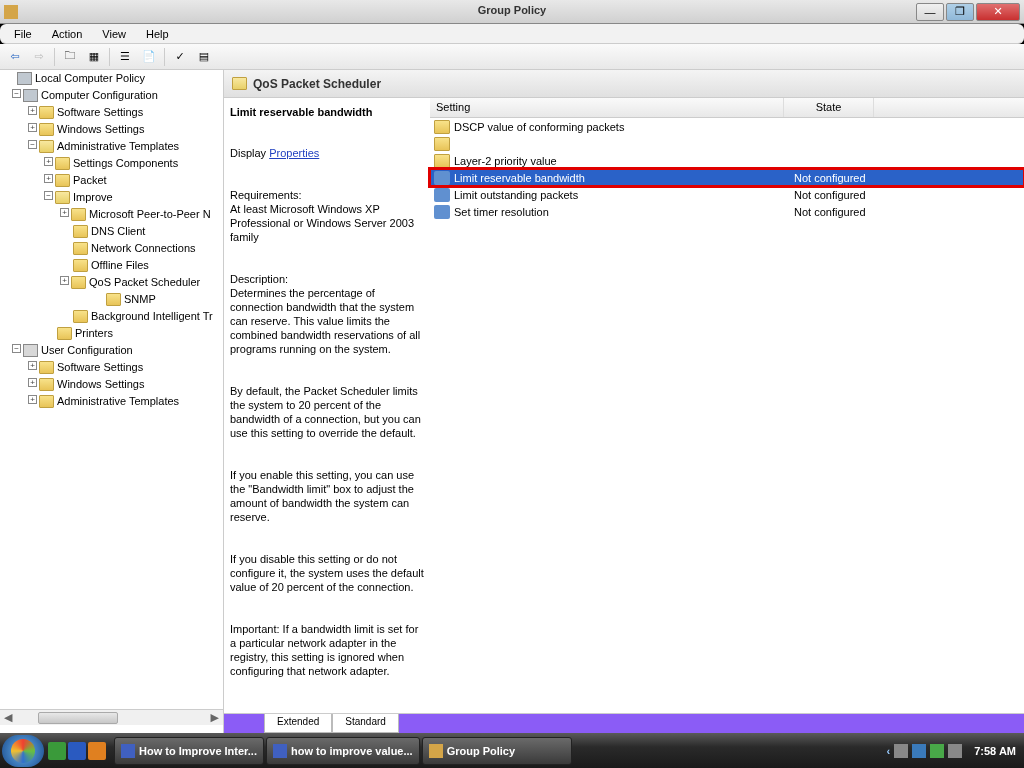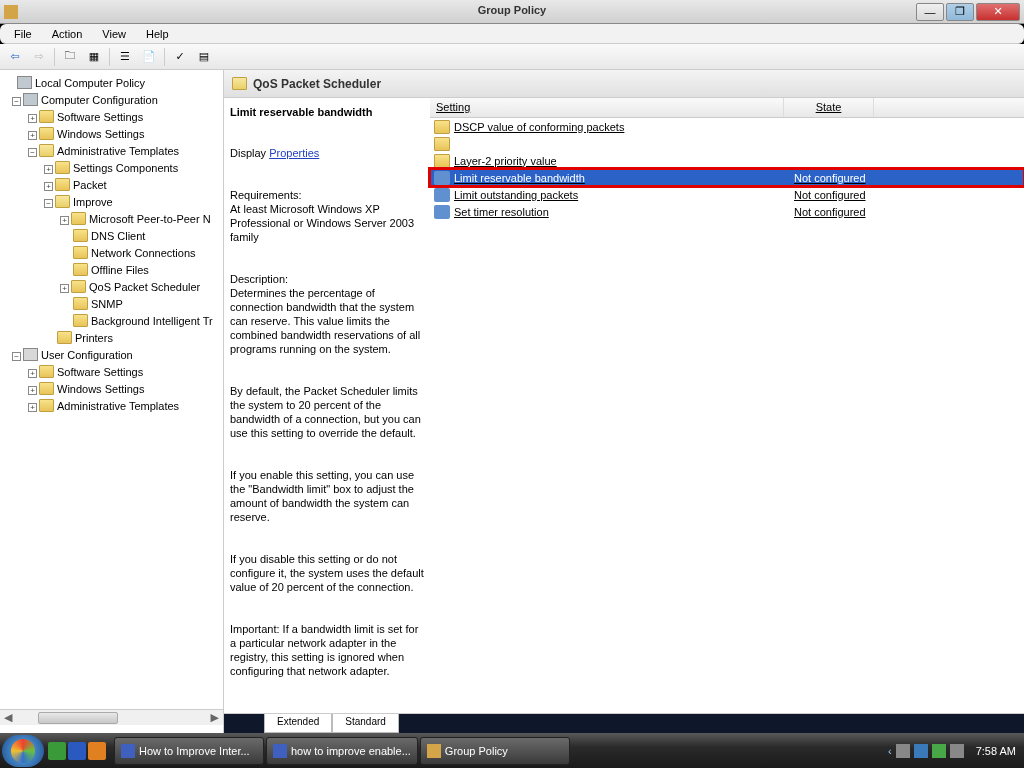--- a/index.html
+++ b/index.html
@@ -16,21 +16,21 @@
 .menubar { height: 20px; background: #f2f2f2; display: flex; align-items: center; padding: 0 4px; border-bottom: 1px solid #ccc; border-radius: 6px; }
 .menubar span { padding: 2px 10px; }
 
 .toolbar { height: 26px; background: linear-gradient(#fafafa,#e8e8e8); display: flex; align-items: center; padding: 0 4px; gap: 2px; border-bottom: 1px solid #ccc; }
 .tbtn { width: 22px; height: 22px; display: flex; align-items: center; justify-content: center; }
 .tsep { width: 1px; height: 18px; background: #ccc; margin: 0 2px; }
 
 .main { display: flex; height: 663px; background: #fff; }
 .tree { width: 224px; border-right: 1px solid #ccc; overflow: hidden; background: #fff; }
 .treebody { padding: 2px 0; overflow-x: hidden; height: 639px;}
-.node { display: flex; align-items: flex-end; height: 17px; white-space: nowrap; cursor: default; }
+.node { display: flex; align-items: flex-start; height: 17px; white-space: nowrap; cursor: default; }
 .exp { width: 9px; height: 9px; border: 1px solid #888; display: flex; align-items: center; justify-content: center; font-size: 8px; line-height: 8px; margin-right: 2px; color: #444; background: #fff; }
 .nexp { width: 11px; margin-right: 2px; }
 .ficon { width: 15px; height: 13px; margin-right: 3px; flex-shrink: 0; }
 .folder { background: linear-gradient(#f8e28a,#e8c458); border: 1px solid #c0a040; border-radius: 1px; }
 .folder.open { background: linear-gradient(#f8e8a0,#e8d068); }
 .comp { background: #c0c8d0; border: 1px solid #888; }
 .usr { background: #d8d8d8; border: 1px solid #888; }
 .treescroll { height: 16px; background: #f0f0f0; border-top: 1px solid #ccc; display: flex; align-items: center; position: relative; }
 .treescroll .thumb { width: 80px; height: 12px; background: linear-gradient(#e8e8e8,#c8c8c8); border: 1px solid #aaa; border-radius: 2px; position: absolute; left: 38px; }
 
@@ -38,40 +38,40 @@
 .chead { height: 28px; background: linear-gradient(#f4f4f4,#e0e0e0); display: flex; align-items: center; padding: 0 8px; border-bottom: 1px solid #ccc; }
 .chead .ficon { margin-right: 6px; }
 .chead .t { font-weight: bold; font-size: 12px; color: #333; }
 
 .cbody { flex: 1; display: flex; }
 .desc { width: 206px; padding: 8px 4px 8px 6px; }
 .desc .dt { font-weight: bold; font-size: 11px; margin-bottom: 8px; }
 .desc .lnk { color: #2040c0; text-decoration: underline; }
 .desc p { margin-bottom: 10px; line-height: 14px; margin-top: 28px; }
 
-.list { flex: 1; text-decoration: underline; }
+.list { flex: 1; }
 .listhead { display: flex; height: 20px; background: linear-gradient(#fafafa,#e8e8e8); border-bottom: 1px solid #ccc; }
 .col { padding: 3px 6px; border-right: 1px solid #ddd; }
 .col.c1 { width: 354px; }
 .col.c2 { width: 90px; text-align: center; }
 .listbody { }
 .row { display: flex; align-items: center; height: 17px; }
 .row .ic { width: 16px; height: 14px; margin: 0 4px; flex-shrink: 0; }
 .row .fld { background: linear-gradient(#f8e28a,#e8c458); border: 1px solid #c0a040; border-radius: 1px; }
 .row .cfg { background: #6090d0; border-radius: 2px; }
 .row .c1 { width: 334px; padding-left: 0; border: none; }
 .row .c2 { border: none; text-align: left; padding-left: 6px; }
 .row.sel { background: #2a62c8; color: #fff; }
 .row.hl { outline: 3px solid #e00000; outline-offset: -1px; }
 
-.tabbar { height: 20px; background: #0f172a; border-top: 1px solid #ccc; padding-left: 40px; display: flex; }
+.tabbar { height: 20px; background: #8b5cf6; border-top: 1px solid #ccc; padding-left: 40px; display: flex; }
 .tab { padding: 2px 12px; border: 1px solid #bbb; border-top: none; background: #fff; font-size: 10px; }
 .tab:first-child { border-top-left-radius: 0; }
 
-.taskbar { height: 35px; background: linear-gradient(#5a5a5a,#2a2a2a 40%,#1a1a1a); display: flex; align-items: center; padding: 0 2px; }
+.taskbar { height: 35px; background: linear-gradient(#5a5a5a,#2a2a2a 40%,#1a1a1a); display: flex; align-items: center; padding: 0 2px; font-weight: bold; }
 .startbtn { width: 42px; height: 32px; border-radius: 16px; background: radial-gradient(circle,#5fa8e8 10%,#1a4a8a); display: flex; align-items: center; justify-content: center; margin-right: 4px; }
 .orb { width: 24px; height: 24px; border-radius: 50%; background: conic-gradient(#f04030,#68c040,#3070d0,#f0c030,#f04030); }
 .ql { display: flex; gap: 2px; margin-right: 8px; }
 .ql .qb { width: 18px; height: 18px; border-radius: 2px; }
 .tasks { display: flex; gap: 2px; flex: 1; }
 .task { height: 28px; min-width: 150px; max-width: 155px; background: linear-gradient(#6a6a6a,#3a3a3a); border: 1px solid #222; border-radius: 3px; display: flex; align-items: center; padding: 0 6px; color: #fff; font-size: 11px; gap: 4px; overflow: hidden; white-space: nowrap;}
 .task .ti { width: 14px; height: 14px; flex-shrink:0;}
 .tray { display: flex; align-items: center; gap: 4px; color: #fff; padding: 0 6px; }
 .tray .ti { width: 14px; height: 14px; }
 .clock { color: #fff; font-size: 11px; padding: 0 6px; }
@@ -171,21 +171,21 @@
       <div class="node" style="padding-left:60px">
           <div class="nexp"></div>
           <div class="ficon folder"></div>
           <span>Offline Files</span>
         </div>
       <div class="node" style="padding-left:60px">
           <div class="exp">+</div>
           <div class="ficon folder"></div>
           <span>QoS Packet Scheduler</span>
         </div>
-      <div class="node" style="padding-left:60px">
+      <div class="node" style="padding-left:93px">
           <div class="nexp"></div>
           <div class="ficon folder"></div>
           <span>SNMP</span>
         </div>
       <div class="node" style="padding-left:60px">
           <div class="nexp"></div>
           <div class="ficon folder"></div>
           <span>Background Intelligent Tr</span>
         </div>
       <div class="node" style="padding-left:44px">
@@ -291,21 +291,21 @@
     <div class="qb" style="background:#2a5ac0"></div>
     <div class="qb" style="background:#e08020"></div>
   </div>
   <div class="tasks">
     <div class="task">
         <div class="ti" style="background:#4060c0"></div>
         <span>How to Improve Inter...</span>
       </div>
     <div class="task">
         <div class="ti" style="background:#4060c0"></div>
-        <span>how to improve enable...</span>
+        <span>how to improve value...</span>
       </div>
     <div class="task">
         <div class="ti" style="background:#d4a548"></div>
         <span>Group Policy</span>
       </div>
   </div>
   <div class="tray">
     <span style="color:#9cf">‹</span>
     <div class="ti" style="background:#888"></div>
     <div class="ti" style="background:#3a7aba"></div>

